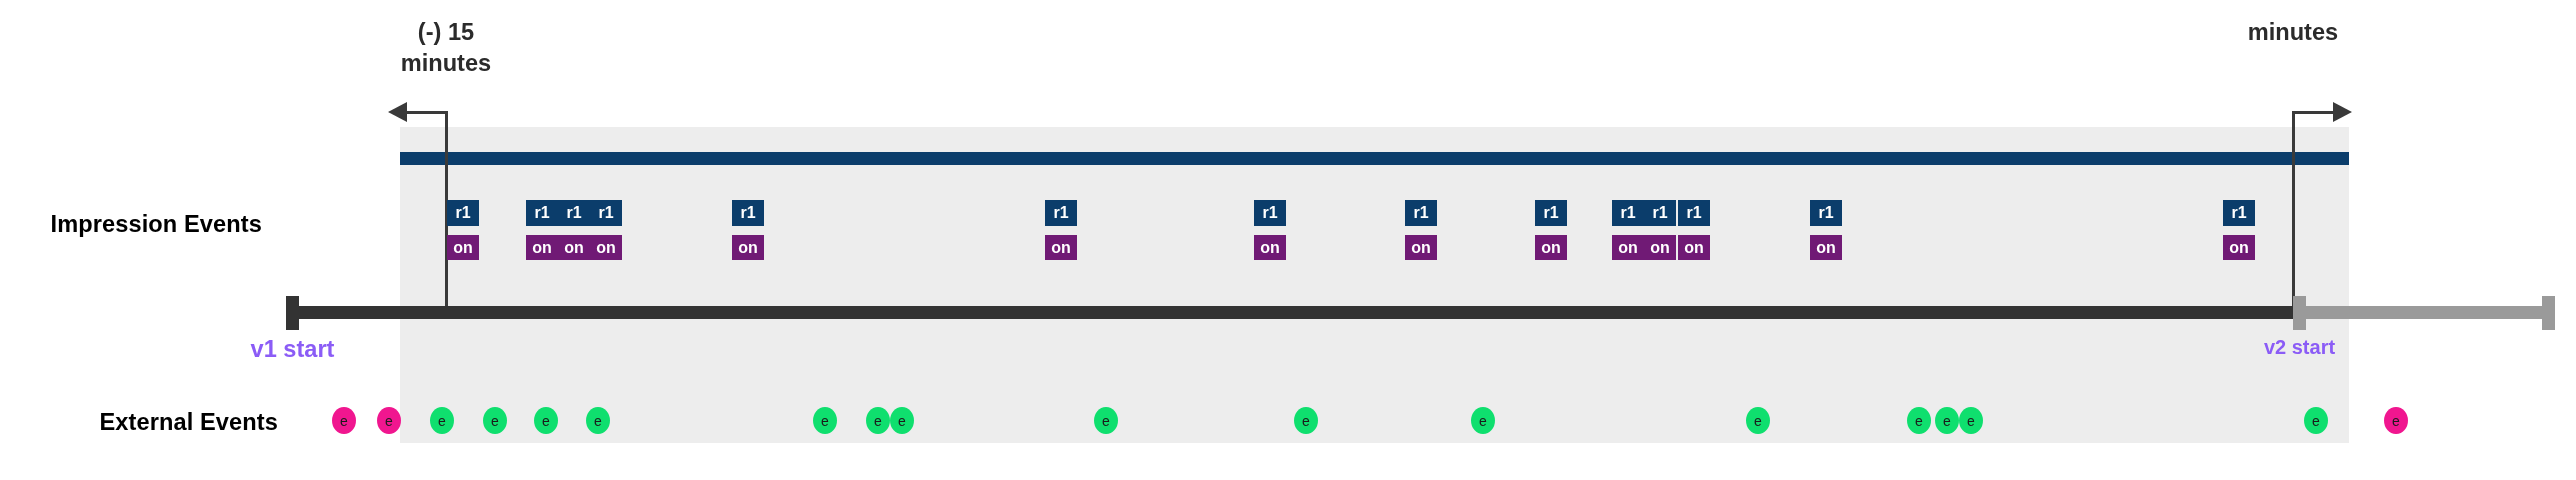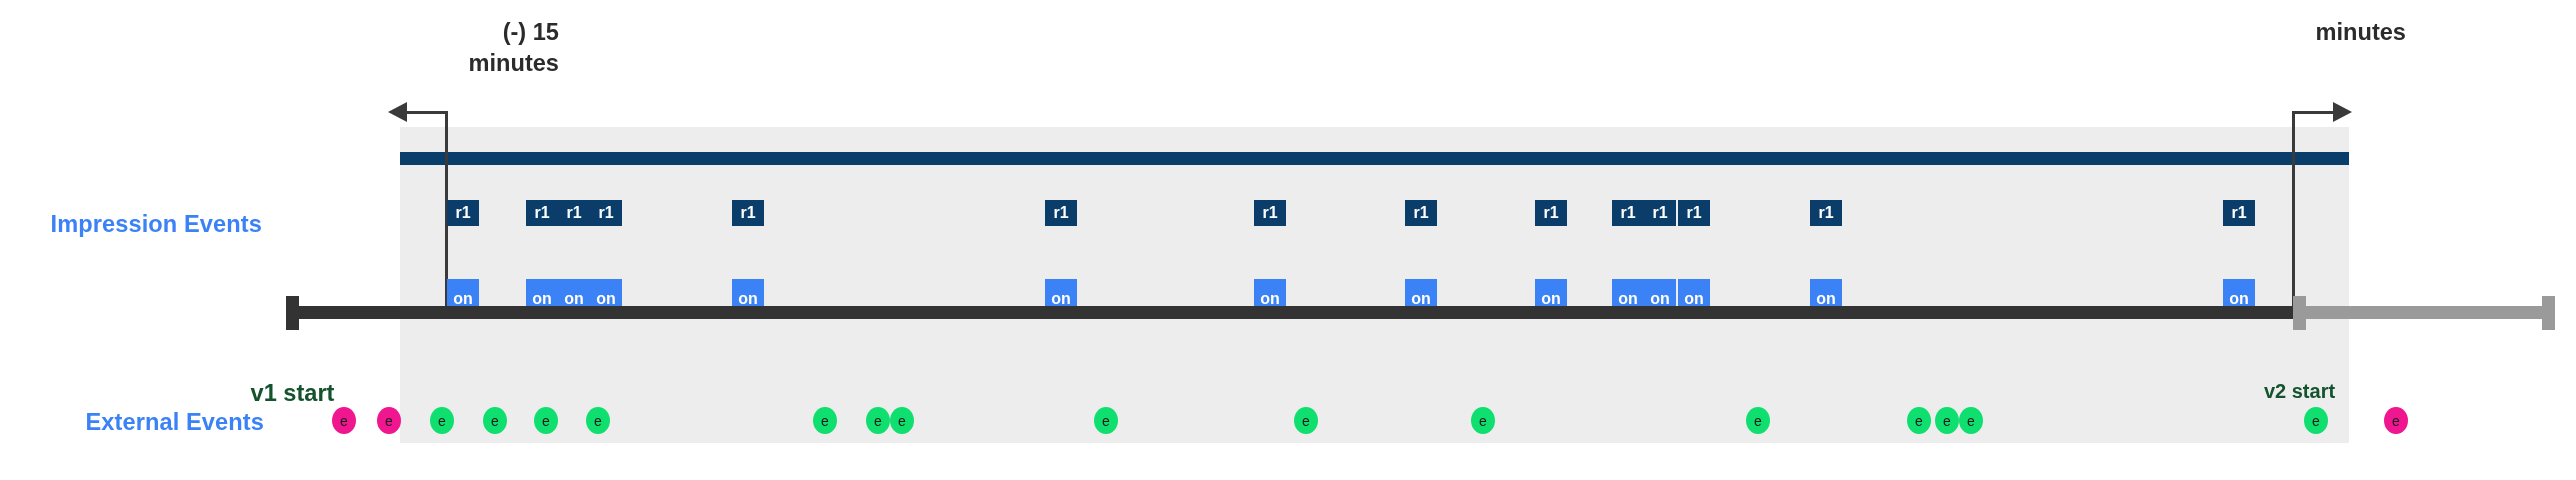--- a/index.html
+++ b/index.html
@@ -8,47 +8,47 @@
        -webkit-font-smoothing:antialiased;}
   #stage{position:absolute;left:0;top:0;width:2576px;height:481px;}
 
   
   .band{position:absolute;background:#ededed;}
 
   
   .navybar{position:absolute;background:#0b3d6b;}
 
   
-  .rowlabel{position:absolute;color:#3b82f6;font-weight:700;
+  .rowlabel{position:absolute;color:#000000;font-weight:700;
             letter-spacing:0.1px;white-space:nowrap;text-align:right;}
 
   
   .callout{position:absolute;color:#2b2b2b;font-weight:700;
-           text-align:right;line-height:1.32;white-space:nowrap;}
+           text-align:center;line-height:1.32;white-space:nowrap;}
   .leader{position:absolute;background:#3a3a3a;}
   .arrowhead{position:absolute;width:0;height:0;}
   .arrow-left{border-top:10.4px solid transparent;border-bottom:10.4px solid transparent;
               border-right:19px solid #3a3a3a;}
   .arrow-right{border-top:10.4px solid transparent;border-bottom:10.4px solid transparent;
                border-left:19px solid #3a3a3a;}
 
   
   .chip{position:absolute;display:flex;align-items:center;justify-content:center;
         color:#ffffff;font-weight:700;line-height:1;}
   .chip-r1{background:#0b3d6b;width:32px;height:26.4px;font-size:16px;}
-  .chip-on{background:#3b82f6;width:32px;height:39px;font-size:16px;margin-top:44px;}
+  .chip-on{background:#701a75;width:32px;height:25px;font-size:16px;}
 
   
   .axis{position:absolute;height:13.2px;}
   .axis-v1{background:#333333;}
   .axis-v2{background:#9a9a9a;}
   .cap{position:absolute;width:13.2px;height:34px;}
   .cap-v1{background:#333333;}
   .cap-v2{background:#9a9a9a;}
-  .marker-label{position:absolute;color:#14532d;font-weight:700;white-space:nowrap;margin-top:44px;}
+  .marker-label{position:absolute;color:#8b5cf6;font-weight:700;white-space:nowrap;}
 
   
   .dot{position:absolute;width:23.6px;height:27px;border-radius:50%;
        display:flex;align-items:center;justify-content:center;
        font-size:14px;font-weight:400;color:#1b1b1b;line-height:1;}
   .dot-in{background:#0fdf6e;}
   .dot-out{background:#f0168f;}
 </style>
 </head>
 <body>
@@ -70,21 +70,21 @@
 
   <div class="callout" style="left:2180px;top:17px;width:226px;font-size:23.6px;">
     <div>minutes</div>
   </div>
   <div class="leader" style="left:2292px;top:111px;width:2.8px;height:206px;"></div>
   <div class="leader" style="left:2292px;top:111px;width:41px;height:2.8px;"></div>
   <div class="arrowhead arrow-right" style="left:2333px;top:102px;"></div>
 
   <div class="rowlabel" style="left:0px;top:211px;width:262px;font-size:23.6px;">Impression Events</div>
 
-  <div class="rowlabel" style="left:2px;top:409px;width:262px;font-size:23.6px;">External Events</div>
+  <div class="rowlabel" style="left:16px;top:409px;width:262px;font-size:23.6px;">External Events</div>
 
   <div id="impression-layer">
       <div class="chip chip-r1" style="left: 447px; top: 200px;">r1</div>
       <div class="chip chip-on" style="left: 447px; top: 235px;">on</div>
       <div class="chip chip-r1" style="left: 526px; top: 200px;">r1</div>
       <div class="chip chip-on" style="left: 526px; top: 235px;">on</div>
       <div class="chip chip-r1" style="left: 558px; top: 200px;">r1</div>
       <div class="chip chip-on" style="left: 558px; top: 235px;">on</div>
       <div class="chip chip-r1" style="left: 590px; top: 200px;">r1</div>
       <div class="chip chip-on" style="left: 590px; top: 235px;">on</div>

